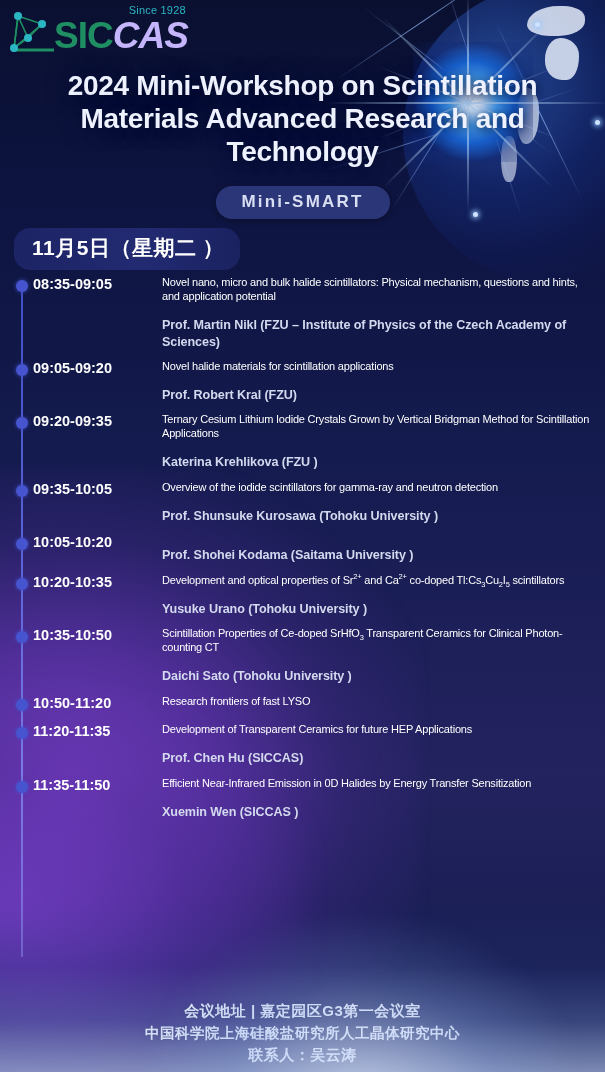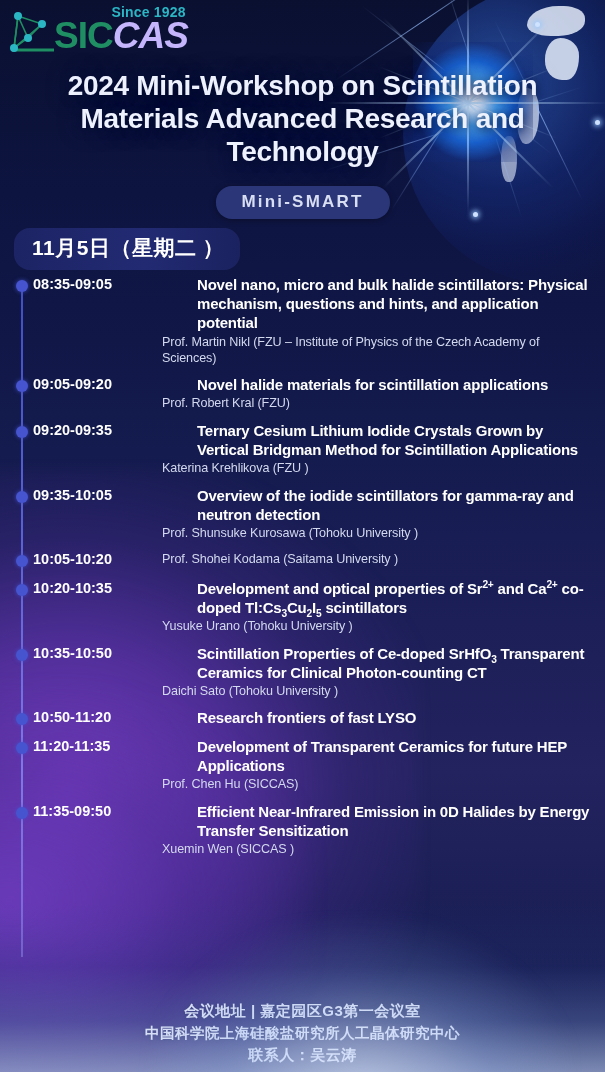--- a/index.html
+++ b/index.html
@@ -84,21 +84,21 @@
 
   
   .logo { position:absolute; left:8px; top:8px; height:46px; display:flex; align-items:flex-end; }
   .logo-mark { width:52px; height:44px; margin-right:-6px; }
   .logo-text { position:relative; }
   .logo-word { font-size:37px; font-weight:bold; letter-spacing:-1px; line-height:1; }
   .logo-sic { color:#1f8f63; }
   .logo-cas { color:#c4b5fd;font-style:italic; }
   .logo-since {
     position:absolute; right:2px; top:-13px;
-    font-size:14px; font-weight:bold; color:#2bb6c4; letter-spacing:0.2px;
+    font-size:11px; font-weight:normal; color:#2bb6c4; letter-spacing:0.2px;
   }
 
   
   .title {
     position:absolute; left:0; right:0; top:70px;
     text-align:center;
     font-size:28px; font-weight:bold; line-height:1.17;
     color:#eef2ff;
     letter-spacing:-0.3px;
     text-shadow:0 2px 10px rgba(5,12,45,0.85), 0 0 22px rgba(10,25,80,0.6);
@@ -149,26 +149,26 @@
     flex:0 0 104px;
     margin-left:33px;
     text-align:left;
     font-size:14.5px; font-weight:bold;
     color:#ffffff;
     line-height:1.35;
     white-space:nowrap;
   }
   .item-body { flex:1 1 auto; padding-left:5px; }
   .item-title {
-    font-size:15px; font-weight:bold; color:#ffffff;
-    line-height:1.28; letter-spacing:-0.2px;margin-left:35px;
+    font-size:11px; font-weight:normal; color:#ffffff;
+    line-height:1.28; letter-spacing:-0.2px;
   }
   .item-speaker {
     font-size:12.6px; color:#d3d9ee; line-height:1.3;
-    margin-top:1px; letter-spacing:-0.1px;
+    margin-top:14px; letter-spacing:-0.1px;font-weight:bold;
   }
   sub, sup { font-size:0.68em; line-height:0; }
 
   
   .footer {
     position:absolute; left:0; right:0; top:1000px;
     text-align:center; color:#ffffff;
     line-height:1.5;
   }
   .footer-line { font-size:15px; font-weight:bold; letter-spacing:0.5px;
@@ -301,21 +301,21 @@
         <div class="item">
           <div class="bullet"></div>
           <div class="item-time">11:20-11:35</div>
           <div class="item-body">
             <div class="item-title">Development of Transparent Ceramics for future HEP Applications</div>
             <div class="item-speaker">Prof. Chen Hu  (SICCAS)</div>
           </div>
         </div>
         <div class="item">
           <div class="bullet"></div>
-          <div class="item-time">11:35-09:50</div>
+          <div class="item-time">11:35-11:50</div>
           <div class="item-body">
             <div class="item-title">Efficient Near-Infrared Emission in 0D Halides by Energy Transfer Sensitization</div>
             <div class="item-speaker">Xuemin Wen  (SICCAS )</div>
           </div>
         </div>
       </div>
   </div>
 
   <div class="footer">
     <div class="footer-line">会议地址 | 嘉定园区G3第一会议室</div>

